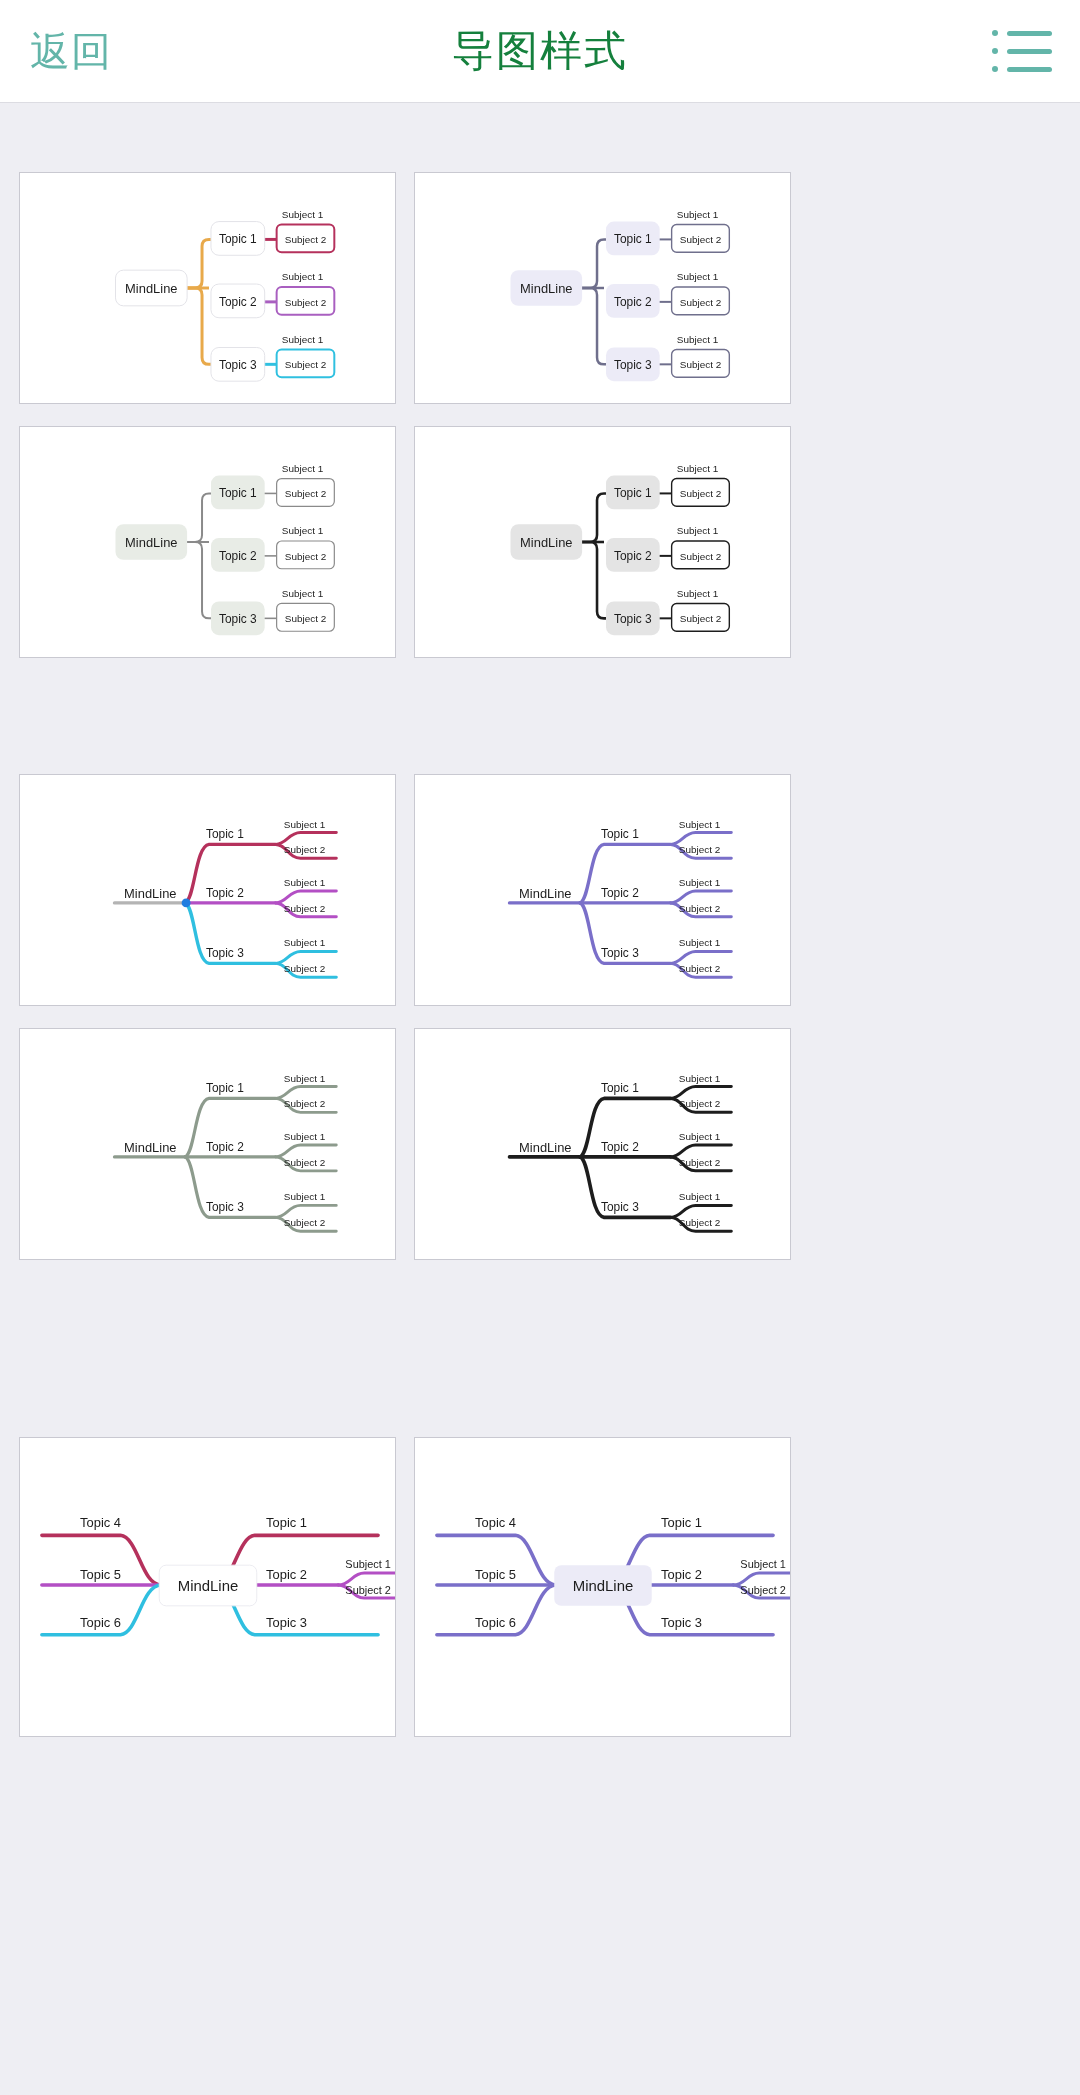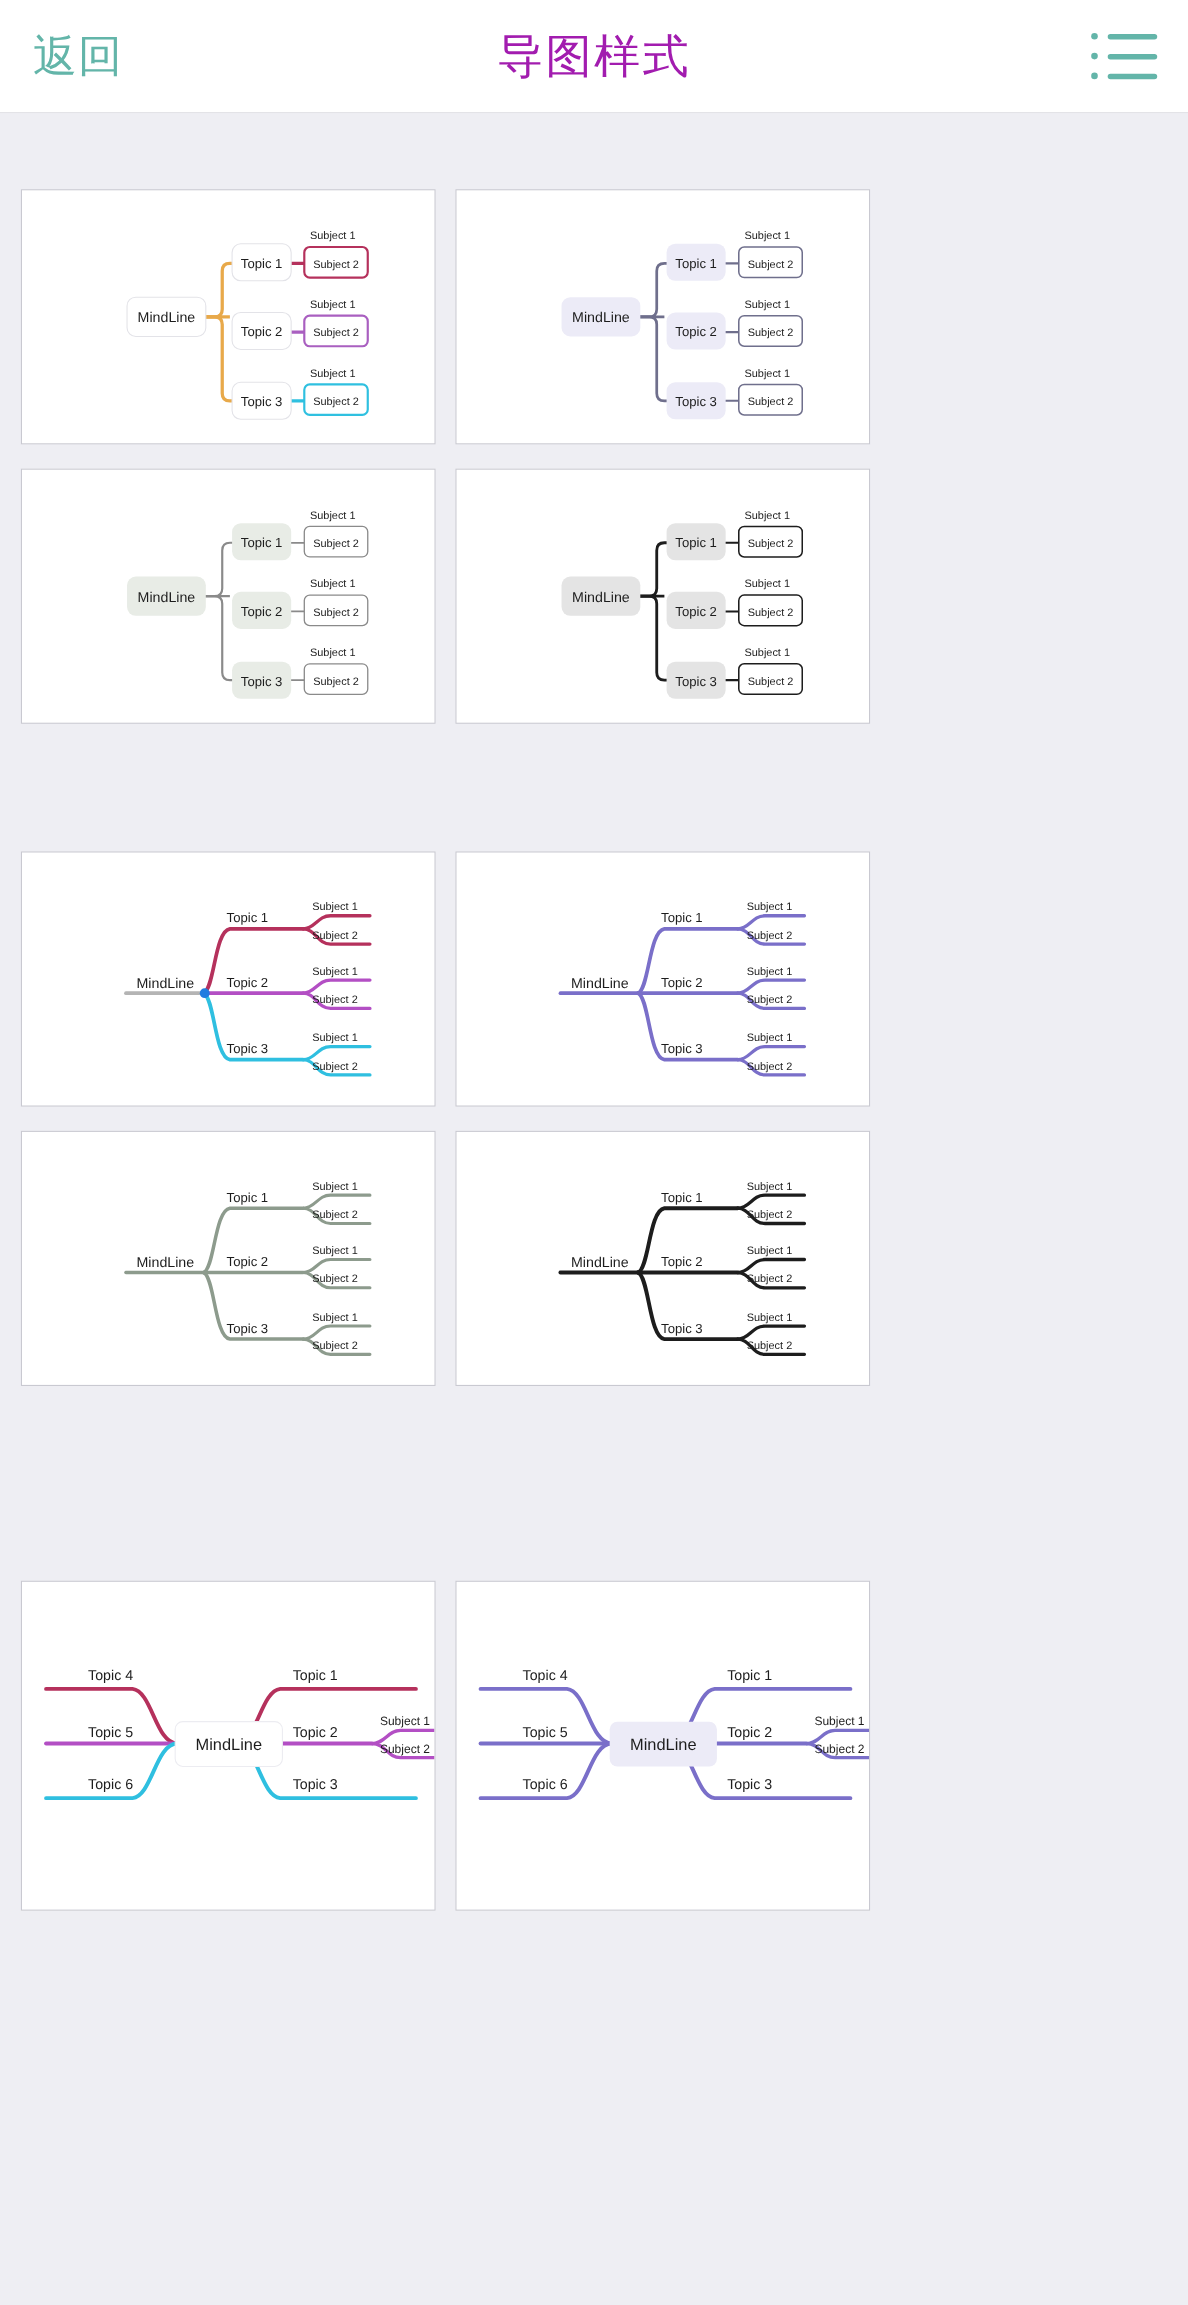--- a/index.html
+++ b/index.html
@@ -29,21 +29,21 @@
     font-size: 40px;
     color: #63b5a9;
     letter-spacing: 1px;
     cursor: pointer;
     padding: 6px 10px;
   }
   .page-title {
     width: 100%;
     text-align: center;
     font-size: 42px;
-    color: #a21caf;
+    color: #15803d;
     letter-spacing: 2px;
   }
   .menu-btn {
     position: absolute;
     right: 28px;
     top: 50%;
     transform: translateY(-50%);
     width: 60px;
     height: 48px;
     display: flex;

